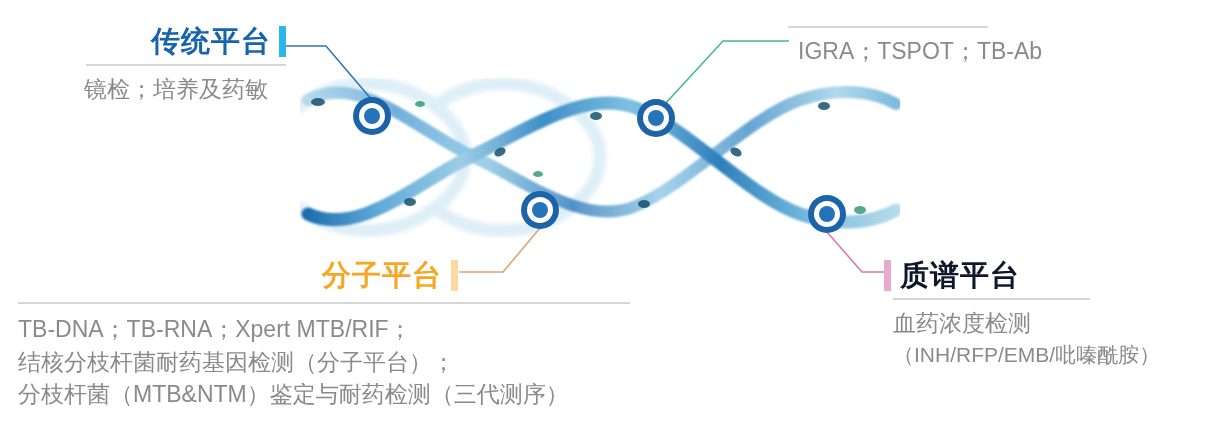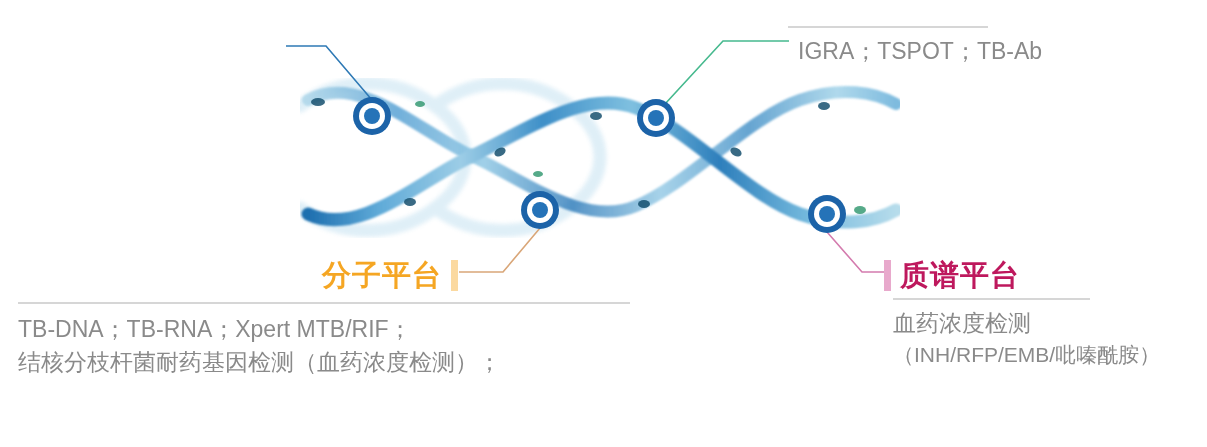--- a/index.html
+++ b/index.html
@@ -118,21 +118,21 @@
 
   #block-molecular { left: 18px; top: 256px; }
   #block-molecular .title-row { justify-content: flex-end; padding-right: 0; }
   #block-molecular .plat-title { color: #F5A623; }
   #block-molecular .accent-bar { background: #FBD9A0; margin-left: 9px; }
   #block-molecular .divider { width: 612px; margin-top: 8px; }
   #block-molecular .desc { margin-top: 9px; }
   #block-molecular .title-wrap { width: 440px; align-items: center; }
 
   #block-massspec { left: 884px; top: 256px; }
-  #block-massspec .plat-title { color: #be185d; }
+  #block-massspec .plat-title { color: #0f172a; }
   #block-massspec .accent-bar { background: #E8A9CC; margin-right: 9px; }
   #block-massspec .divider { width: 197px; margin-left: 9px; }
   #block-massspec .desc { margin-left: 9px; }
   #block-massspec .desc .sub { font-size: 21px; }
 </style>
 </head>
 <body>
 
 <div id="canvas">
 
@@ -238,37 +238,48 @@
     <span class="ring-gap">
       <span class="dot"></span>
     </span>
   </div>
   <div class="marker" style="left:808px; top:195px;">
     <span class="ring-gap">
       <span class="dot"></span>
     </span>
   </div>
 
+  <div class="block" id="block-traditional">
+    <div class="title-row">
+      <span class="plat-title">传统平台</span>
+      <span class="accent-bar"></span>
+    </div>
+    <div class="divider"></div>
+    <div class="desc">
+      <span class="ln">镜检；培养及药敏</span>
+    </div>
+  </div>
 
   <div class="block" id="block-immune">
     <div class="divider"></div>
     <div class="desc">
       <span class="ln">IGRA；TSPOT；TB-Ab</span>
     </div>
   </div>
 
   <div class="block" id="block-molecular">
     <div class="title-row title-wrap">
       <span class="plat-title">分子平台</span>
       <span class="accent-bar"></span>
     </div>
     <div class="divider"></div>
     <div class="desc">
       <span class="ln">TB-DNA；TB-RNA；Xpert MTB/RIF；</span>
-      <span class="ln">结核分枝杆菌耐药基因检测（血药浓度检测）；</span>
+      <span class="ln">结核分枝杆菌耐药基因检测（分子平台）；</span>
+      <span class="ln">分枝杆菌（MTB&amp;NTM）鉴定与耐药检测（三代测序）</span>
     </div>
   </div>
 
   <div class="block" id="block-massspec">
     <div class="title-row">
       <span class="accent-bar"></span>
       <span class="plat-title">质谱平台</span>
     </div>
     <div class="divider"></div>
     <div class="desc">

